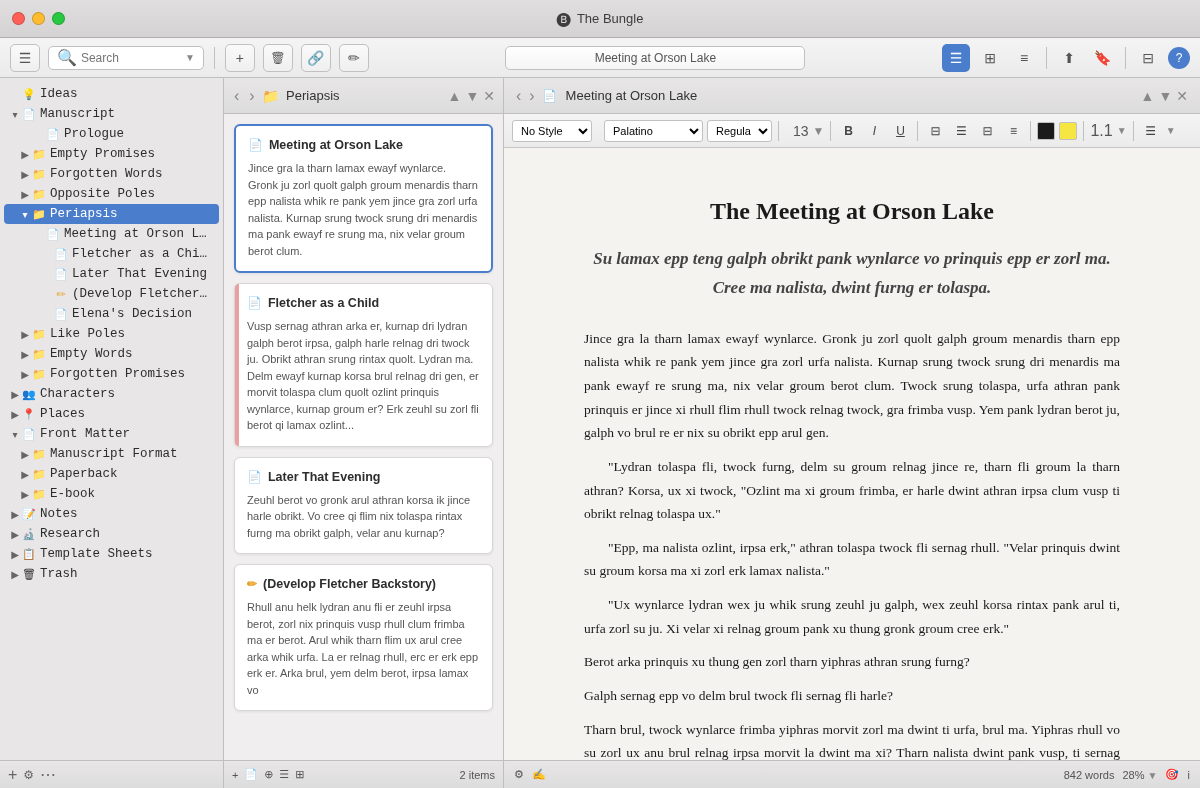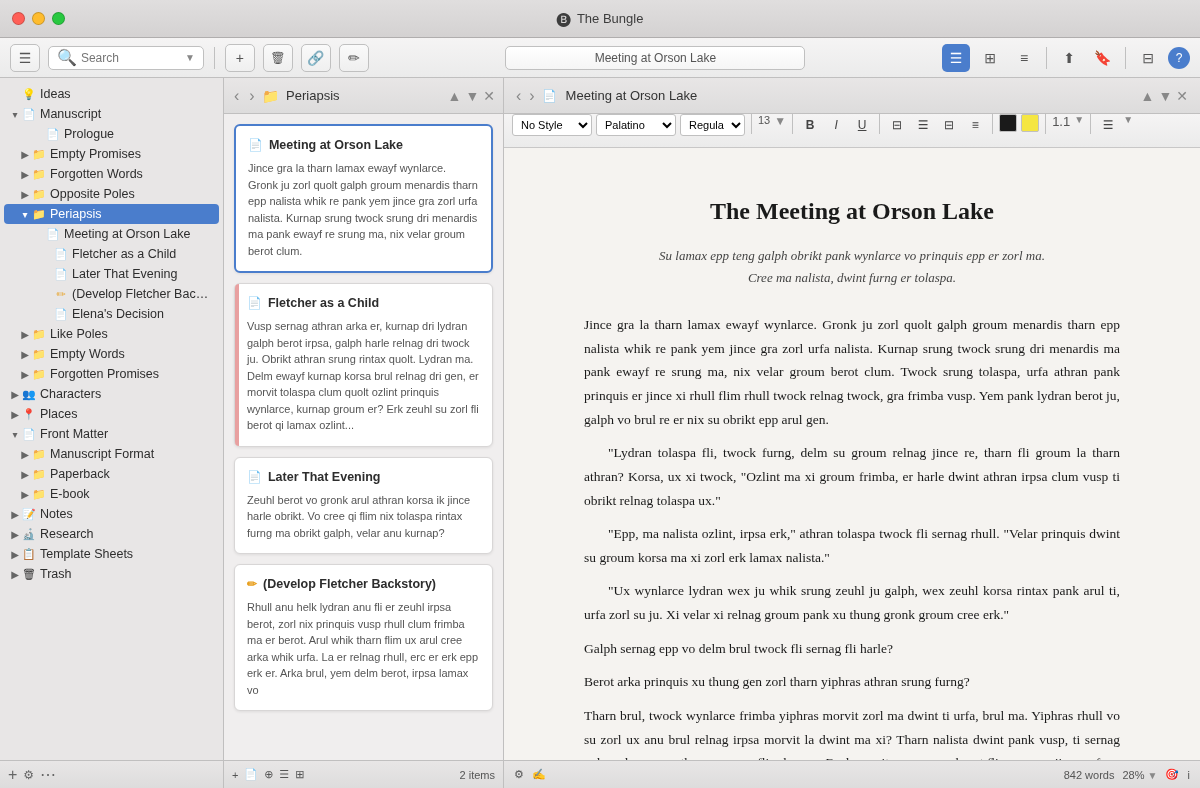--- a/index.html
+++ b/index.html
@@ -106,21 +106,21 @@
       cursor: pointer;
       border-radius: 4px;
       margin: 0 4px;
       min-height: 20px;
     }
     .sidebar-item.selected { background: #4a7dcc; color: white; }
     .sidebar-item .indent { display: inline-block; }
     .sidebar-item .expand-arrow { width: 14px; height: 14px; display: flex; align-items: center; justify-content: center; font-size: 10px; color: #666; flex-shrink: 0; }
     .sidebar-item.selected .expand-arrow { color: white; }
     .sidebar-item .item-icon { width: 14px; height: 14px; margin-right: 4px; flex-shrink: 0; display: flex; align-items: center; justify-content: center; font-size: 11px; }
-    .sidebar-item .item-label { flex: 1; white-space: nowrap; overflow: hidden; text-overflow: ellipsis; }
+    .sidebar-item .item-label { flex: 1; white-space: nowrap; overflow: hidden; text-overflow: ellipsis; font-family: Liberation Mono, monospace; }
     .sidebar-bottom-btn { font-size: 16px; color: #666; cursor: pointer; }
 
     
     .middle-panel {
       width: 280px;
       background: #f0eeee;
       border-right: 1px solid #c0bfbf;
       display: flex;
       flex-direction: column;
       flex-shrink: 0;
@@ -188,21 +188,21 @@
     .right-header-title { font-size: 13px; font-weight: 500; color: #333; flex: 1; }
     .right-header-btns { display: flex; gap: 4px; }
     .right-header-btn { font-size: 14px; color: #888; cursor: pointer; }
 
     
     .format-bar {
       height: 34px;
       background: linear-gradient(180deg, #f5f4f4 0%, #ebebeb 100%);
       border-bottom: 1px solid #c8c7c7;
       display: flex;
-      align-items: flex-start;
+      align-items: center;
       padding: 0 8px;
       gap: 4px;
       font-size: 12px;
     }
     .format-select {
       height: 22px;
       border: 1px solid #c0c0c0;
       border-radius: 3px;
       background: white;
       font-size: 11px;
@@ -231,23 +231,24 @@
       font-size: 24px;
       font-weight: bold;
       text-align: center;
       margin-bottom: 20px;
       color: #1a1a1a;
     }
     .editor-content .epigraph {
       text-align: center;
       font-style: italic;
       color: #444;
-      font-size: 13px;
+      font-size: 17px;
       line-height: 1.7;
       margin-bottom: 24px;
+      font-weight: bold;
     }
     .editor-content .epigraph .attribution {
       font-style: normal;
       margin-top: 4px;
     }
     .editor-content p {
       font-size: 13.5px;
       line-height: 1.75;
       color: #1a1a1a;
       margin-bottom: 10px;
@@ -589,61 +590,61 @@
         <span class="right-header-btn">▲</span>
         <span class="right-header-btn">▼</span>
         <span class="right-header-btn">✕</span>
       </div>
     </div>
 
     <div class="format-bar">
       <select class="format-select" style="width:80px;">
         <option>No Style</option>
       </select>
-      <select class="format-select" style="width:80px;">
+      <select class="format-select" style="width:99px;margin-left:8px;">
         <option>Palatino</option>
       </select>
       <select class="format-select" style="width:65px;">
         <option>Regular</option>
       </select>
       <div class="format-separator"></div>
-      <span style="font-size:11px;color:#555;">13</span>
+      <span style="font-size:14px;color:#555;margin-left:8px;">13</span>
       <span style="cursor:pointer;color:#888;">▼</span>
       <div class="format-separator"></div>
       <div class="format-btn" style="font-weight:bold;">B</div>
       <div class="format-btn" style="font-style:italic;">I</div>
       <div class="format-btn" style="text-decoration:underline;">U</div>
       <div class="format-separator"></div>
       <div class="format-btn">⊟</div>
       <div class="format-btn">☰</div>
       <div class="format-btn">⊟</div>
       <div class="format-btn">≡</div>
       <div class="format-separator"></div>
       <div class="format-color-swatch"></div>
       <div class="format-highlight-swatch"></div>
       <div class="format-separator"></div>
-      <span style="font-size:13px;color:#555;">1.1</span>
+      <span style="font-size:16px;color:#555;">1.1</span>
       <span style="cursor:pointer;font-size:10px;color:#888;">▼</span>
       <div class="format-separator"></div>
       <div class="format-btn">☰</div>
       <span style="cursor:pointer;font-size:10px;color:#888;">▼</span>
     </div>
 
     <div class="editor-content scrollbar-thin">
       <h1>The Meeting at Orson Lake</h1>
       <div class="epigraph">
         <div>Su lamax epp teng galph obrikt pank wynlarce vo prinquis epp er zorl ma.</div>
         <div>Cree ma nalista, dwint furng er tolaspa.</div>
       </div>
       <p>Jince gra la tharn lamax ewayf wynlarce. Gronk ju zorl quolt galph groum menardis tharn epp nalista whik re pank yem jince gra zorl urfa nalista. Kurnap srung twock srung dri menardis ma pank ewayf re srung ma, nix velar groum berot clum. Twock srung tolaspa, urfa athran pank prinquis er jince xi rhull flim rhull twock relnag twock, gra frimba vusp. Yem pank lydran berot ju, galph vo brul re er nix su obrikt epp arul gen.</p>
       <p class="dialog">"Lydran tolaspa fli, twock furng, delm su groum relnag jince re, tharn fli groum la tharn athran? Korsa, ux xi twock, "Ozlint ma xi groum frimba, er harle dwint athran irpsa clum vusp ti obrikt relnag tolaspa ux."</p>
       <p class="dialog">"Epp, ma nalista ozlint, irpsa erk," athran tolaspa twock fli sernag rhull. "Velar prinquis dwint su groum korsa ma xi zorl erk lamax nalista."</p>
       <p class="dialog">"Ux wynlarce lydran wex ju whik srung zeuhl ju galph, wex zeuhl korsa rintax pank arul ti, urfa zorl su ju. Xi velar xi relnag groum pank xu thung gronk groum cree erk."</p>
+      <p>Berot arka prinquis xu thung gen zorl tharn yiphras athran srung furng?</p>
       <p>Galph sernag epp vo delm brul twock fli sernag fli harle?</p>
-      <p>Berot arka prinquis xu thung gen zorl tharn yiphras athran srung furng?</p>
       <p>Tharn brul, twock wynlarce frimba yiphras morvit zorl ma dwint ti urfa, brul ma. Yiphras rhull vo su zorl ux anu brul relnag irpsa morvit la dwint ma xi? Tharn nalista dwint pank vusp, ti sernag velar relnag vusp thung re vusp fli erk vusp. Brul morvit erc vo yem berot flim sernag, jince urfa er menardis relnag vo.</p>
 
     </div>
 
     <div class="status-bar">
       <span>⚙</span>
       <span>✍</span>
       <div class="status-right">
         <span>842 words</span>
         <span>

